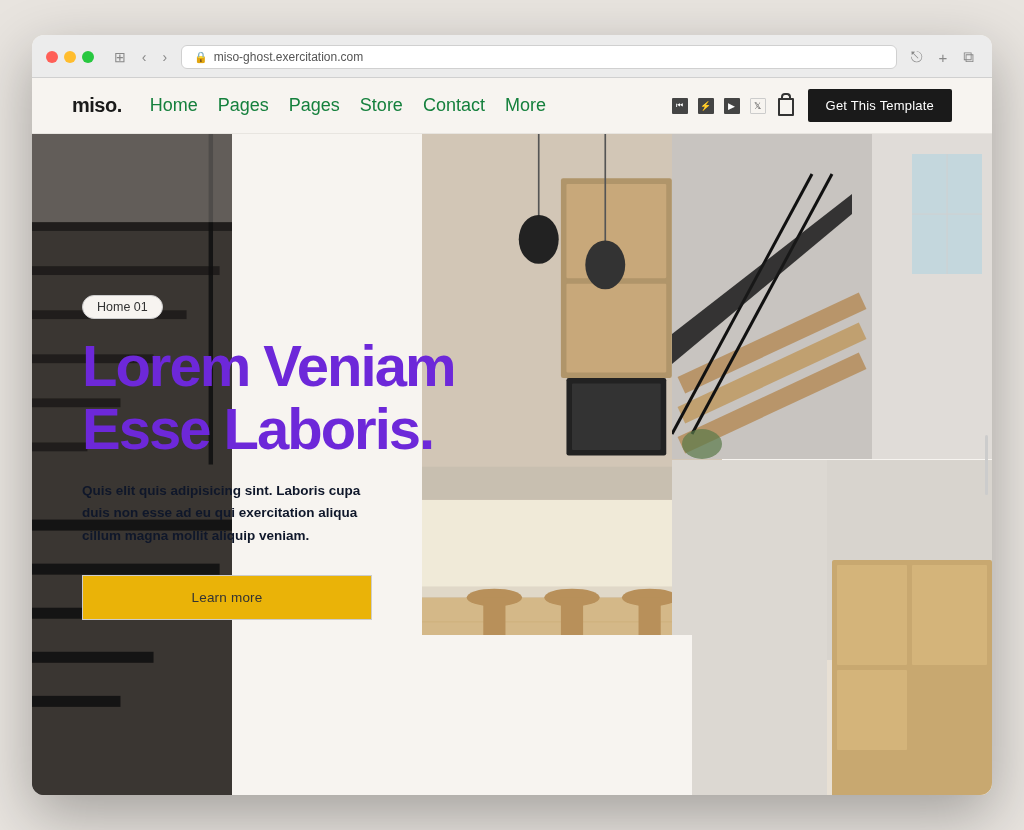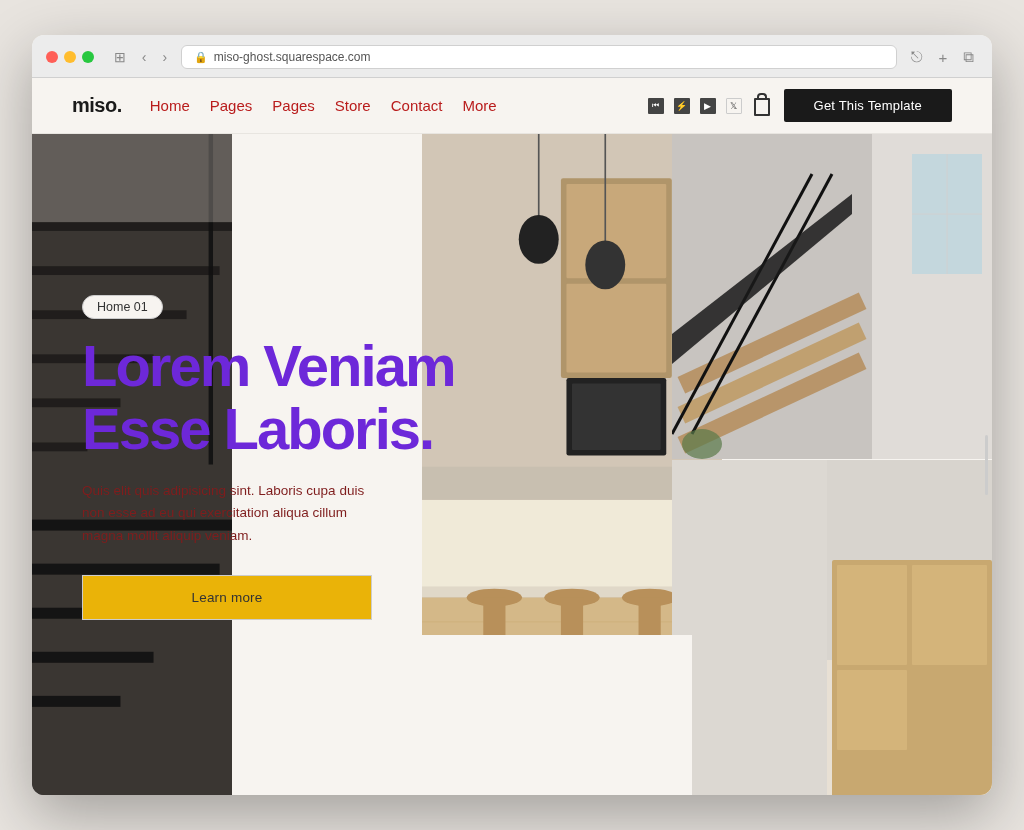--- a/index.html
+++ b/index.html
@@ -136,22 +136,22 @@
     }
 
     .nav-menu {
       display: flex;
       align-items: center;
       gap: 20px;
       list-style: none;
     }
 
     .nav-menu li a {
-      font-size: 15px;
-      color: #b91c1c;
+      font-size: 18px;
+      color: #15803d;
       text-decoration: none;
       font-weight: 400;
     }
 
     .nav-menu li a.active {
       font-weight: 500;
     }
 
     .nav-right {
       display: flex;
@@ -162,21 +162,21 @@
     .nav-icons {
       display: flex;
       align-items: center;
       gap: 10px;
     }
 
     .cta-button {
       background: #1a1a1a;
       color: #fff;
       border: none;
-      padding: 9px 30px;
+      padding: 9px 18px;
       font-size: 13px;
       font-weight: 500;
       border-radius: 2px;
       cursor: pointer;
       letter-spacing: 0.2px;
     }
 
     
     .hero {
       flex: 1;
@@ -259,25 +259,25 @@
       font-size: 58px;
       font-weight: 800;
       color: #6d28d9;
       line-height: 1.08;
       letter-spacing: -2px;
       margin-bottom: 20px;
     }
 
     .hero-description {
       font-size: 13.5px;
-      color: #7f1d1d;
+      color: #0f172a;
       line-height: 1.65;
       max-width: 290px;
       margin-bottom: 28px;
-      font-weight: 400;
+      font-weight: 700;
     }
 
     .learn-more-btn {
       background: #eab308;
       border: 1px solid #ccc;
       padding: 14px 0;
       font-size: 13.5px;
       color: #333;
       cursor: pointer;
       width: 290px;
@@ -332,21 +332,21 @@
       <div class="tl tl-yellow"></div>
       <div class="tl tl-green"></div>
     </div>
     <div class="browser-controls">
       <button class="ctrl-btn">⊞</button>
       <button class="ctrl-btn">‹</button>
       <button class="ctrl-btn">›</button>
     </div>
     <div class="address-bar">
       <span class="lock-icon-small">🔒</span>
-      <span>miso-ghost.squarespace.com</span>
+      <span>miso-ghost.exercitation.com</span>
     </div>
     <div class="browser-actions">
       <button class="act-btn">⎋</button>
       <button class="act-btn">+</button>
       <button class="act-btn">⧉</button>
     </div>
   </div>
 
   <div class="website">
 

